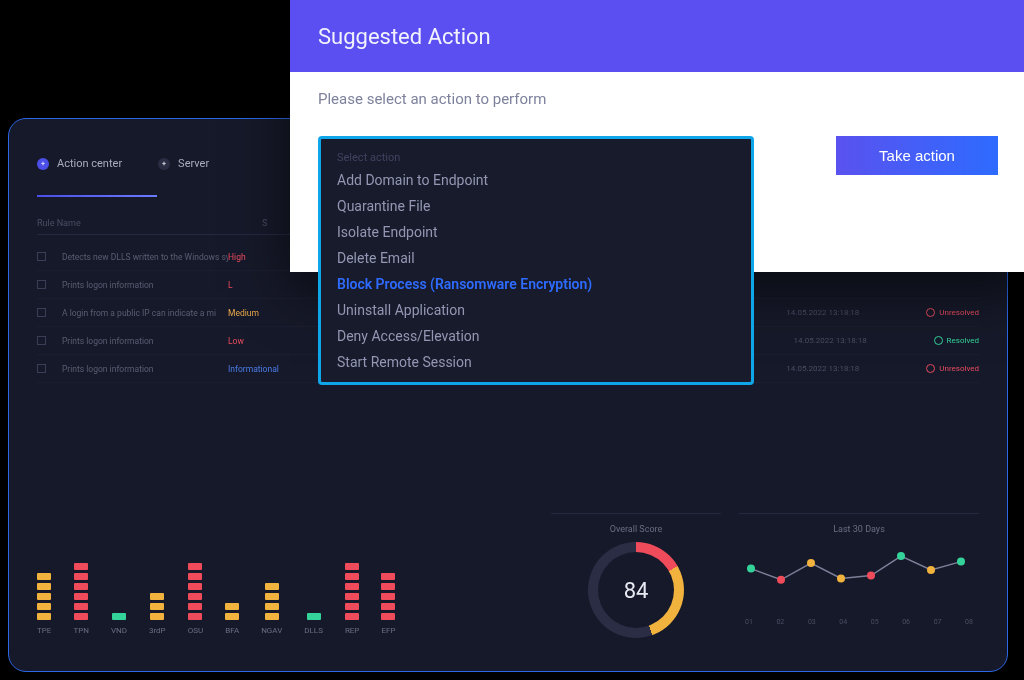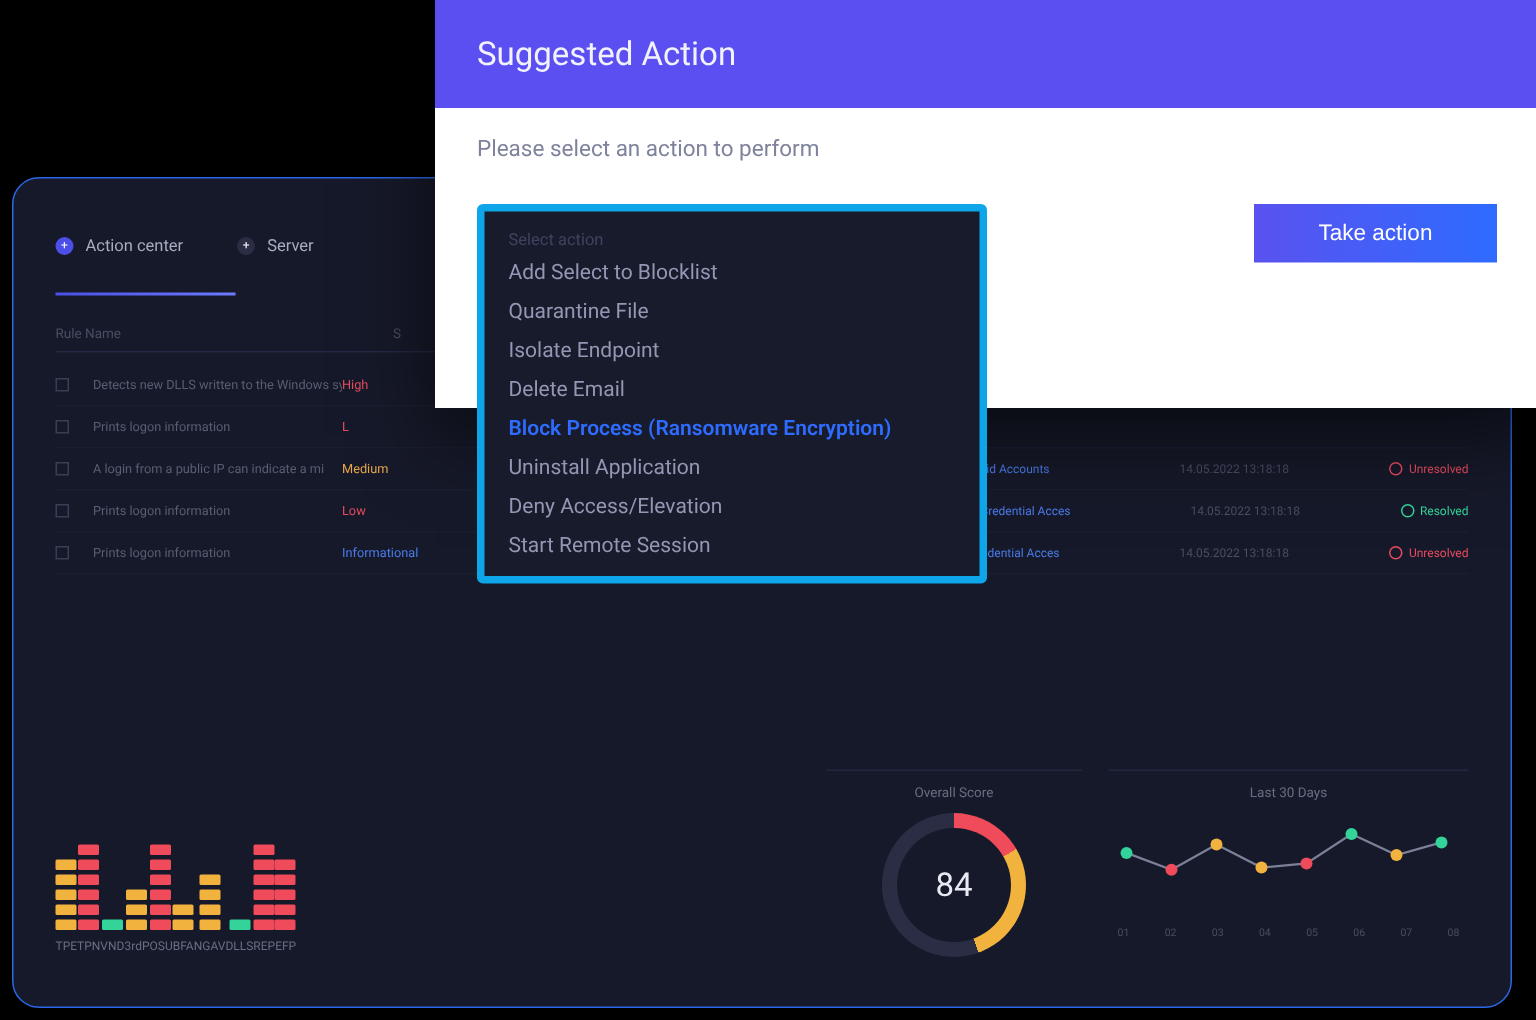--- a/index.html
+++ b/index.html
@@ -29,21 +29,21 @@
   .sev.info{color:#4b7be8;}
   .tactic{width:140px;color:#4b7be8;font-size:8px;}
   .dates{width:140px;color:#4a4d63;font-size:8px;}
   .status{display:flex;align-items:center;gap:4px;margin-left:auto;font-size:8px;}
   .status.unresolved{color:#e84b5f;}
   .status.resolved{color:#34d39a;align-items:center;}
   .si{width:9px;height:9px;border-radius:50%;border:1.5px solid currentColor;display:inline-block;}
 
   
   .widgets{position:absolute;left:28px;right:28px;bottom:18px;height:140px;display:flex;gap:18px;}
-  .bars{flex:1.6;display:flex;align-items:flex-end;padding-bottom:18px;}
+  .bars{flex:1.6;display:flex;align-items:flex-end;gap:22px;padding-bottom:18px;}
   .barcol{display:flex;flex-direction:column;align-items:center;gap:6px;}
   .bstack{display:flex;flex-direction:column;gap:3px;justify-content:flex-end;height:72px;}
   .seg{width:14px;height:7px;border-radius:1px;}
   .seg.r{background:#ef4b5a;}
   .seg.y{background:#f1b23e;}
   .seg.g{background:#34d39a;}
   .blabel{font-size:8px;color:#6a6d83;}
 
   .score{width:170px;border-top:1px solid #242842;padding-top:10px;text-align:center;}
   .score .ttl{font-size:9px;color:#6a6d83;}
@@ -56,21 +56,21 @@
   .spark .ttl{font-size:9px;color:#6a6d83;text-align:center;}
   .spark svg{width:100%;height:80px;}
   .spark .ax{display:flex;justify-content:space-between;font-size:7px;color:#4a4d63;padding:0 6px;}
 
   
   .modal{position:absolute;left:290px;top:0;width:736px;height:272px;background:#ffffff;box-shadow:0 18px 50px rgba(0,0,0,.6);}
   .mhead{height:72px;background:#5b4ff1;display:flex;align-items:center;padding:0 28px;color:#f1f2fb;font-size:22px;}
   .mbody{padding:18px 28px;}
   .prompt{color:#7e829c;font-size:15px;}
   .area{position:relative;margin-top:28px;}
-  .select{width:340px;border:5px solid #0ea5e9;border-radius:4px;background:#181b2c;}
+  .select{width:436px;border:3px solid #0ea5e9;border-radius:4px;background:#181b2c;}
   .sel-h{padding:12px 16px 8px;font-size:11px;color:#3f4360;}
   .opts{padding:0 16px 12px;display:flex;flex-direction:column;gap:10px;font-size:14px;color:#9397b3;}
   .opt{cursor:pointer;}
   .opt.active{color:#2e6bff;font-weight:600;}
   .take{position:absolute;right:0;top:0;width:162px;height:39px;display:flex;align-items:center;justify-content:center;color:#fff;font-size:15px;background:linear-gradient(90deg,#5a52ef,#2e6bff);border:none;cursor:pointer;}
 </style>
 </head>
 <body>
 
 <div class="dashboard">
@@ -273,21 +273,21 @@
 <div class="modal">
   <div class="mhead">
     <span>Suggested Action</span>
   </div>
   <div class="mbody">
     <div class="prompt">Please select an action to perform</div>
     <div class="area">
       <div class="select">
         <div class="sel-h">Select action</div>
         <div class="opts" id="opts">
-            <div class="opt">Add Select to Blocklist</div>
+            <div class="opt">Add Domain to Endpoint</div>
             <div class="opt">Quarantine File</div>
             <div class="opt">Isolate Endpoint</div>
             <div class="opt">Delete Email</div>
             <div class="opt active">Block Process (Ransomware Encryption)</div>
             <div class="opt">Uninstall Application</div>
             <div class="opt">Deny Access/Elevation</div>
             <div class="opt">Start Remote Session</div>
           </div>
       </div>
       <button class="take">

